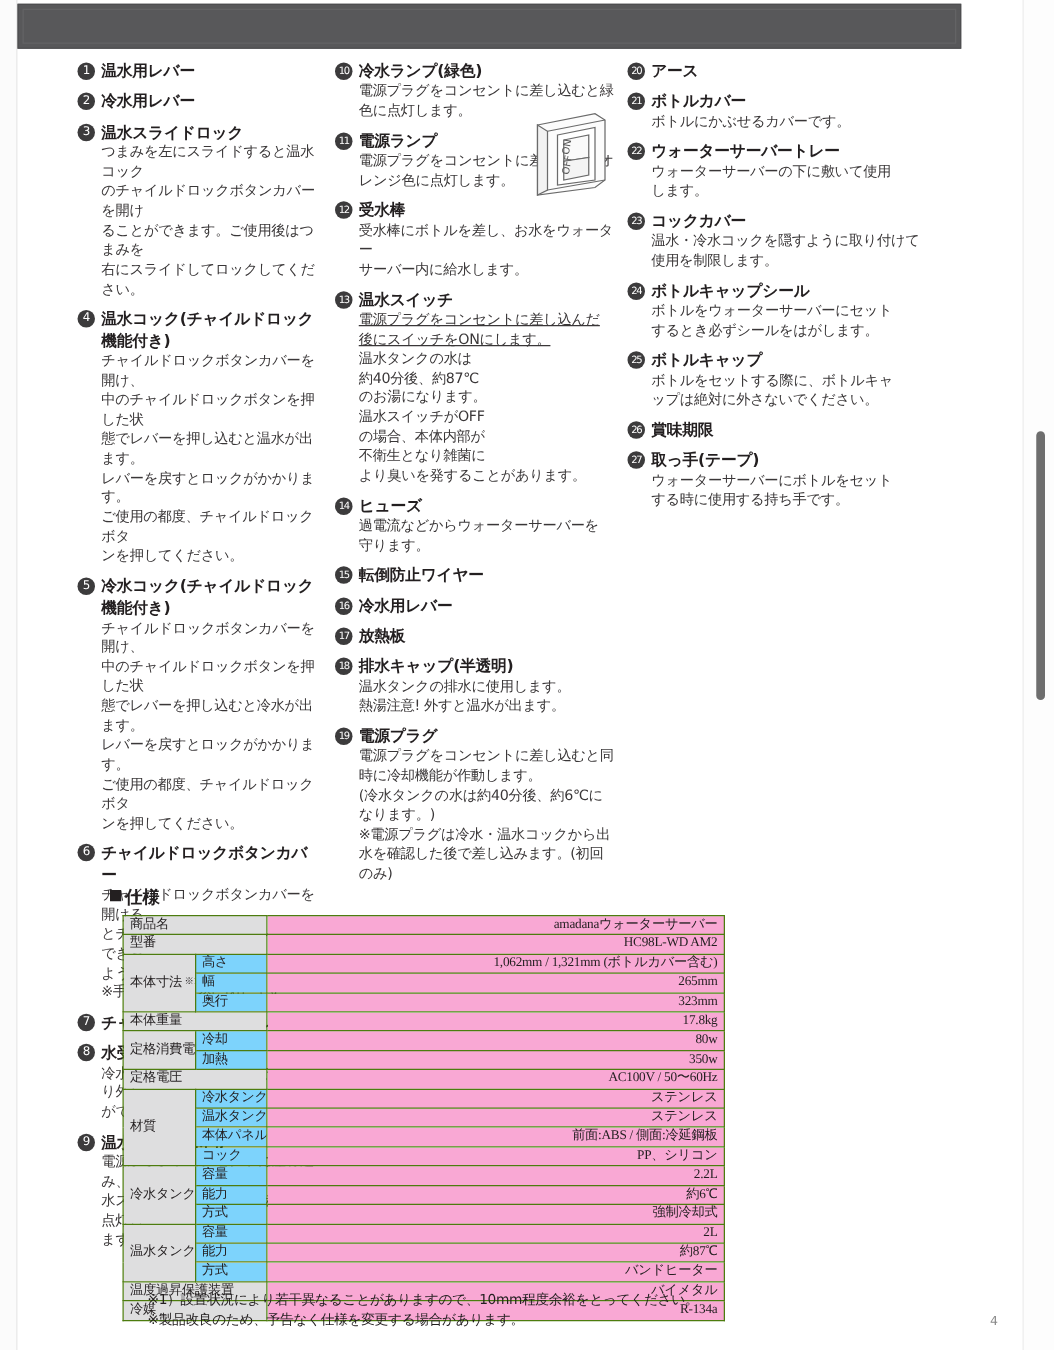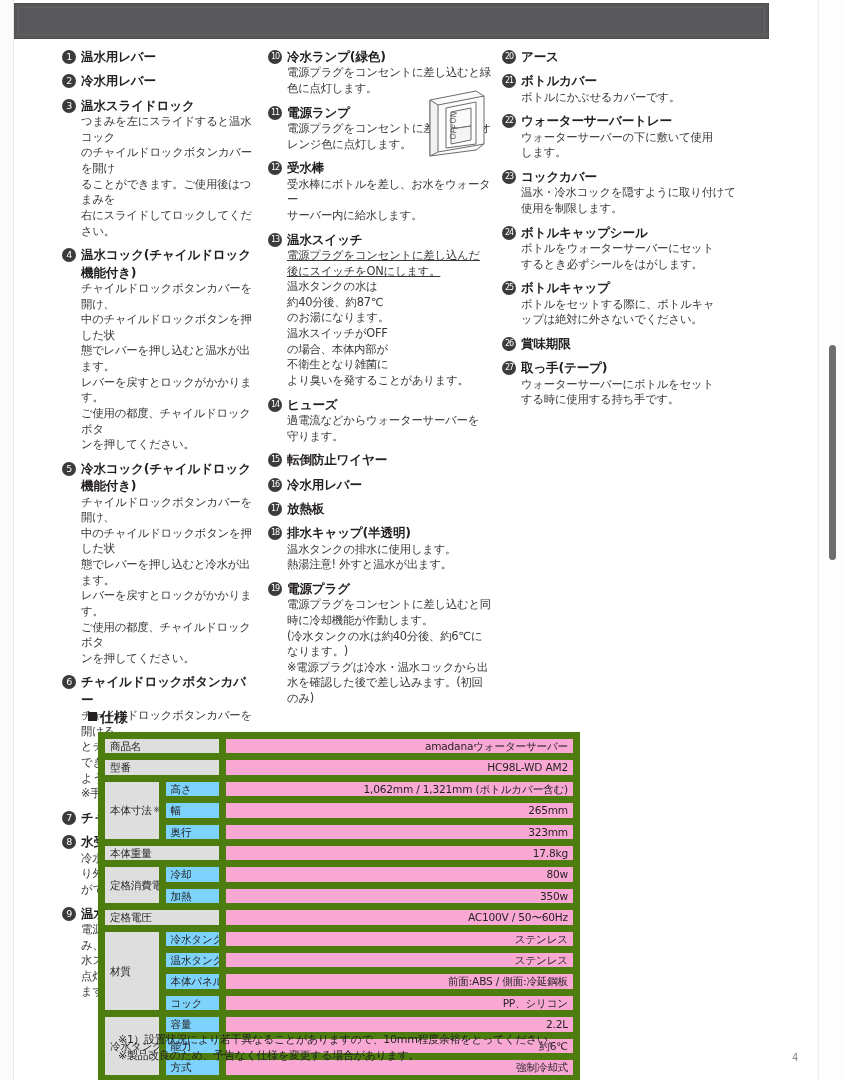--- a/index.html
+++ b/index.html
@@ -168,27 +168,28 @@
     position: absolute;
     left: 98px;
     top: 732px;
     width: 482px;
     border-collapse: collapse;
     font-size: 10.6px;
     color: #231f20;
     table-layout: fixed;
   }
   table.spec td {
-    border: 7px solid #4d7c0f;
+    border: 1px solid #4d7c0f;
     padding: 0 5px;
     height: 14.4px;
     line-height: 14.4px;
     letter-spacing: -0.2px;
     white-space: nowrap;
     overflow: hidden;
+    font-family: Liberation Serif, serif;
   }
   td.lbl { background: #dededf; width: 104px; }
   td.sub { background: #7dd3fc; width: 98px; }
   td.val { background: #f9a8d4; text-align: right; }
   td.lbl.mid { text-align: left; vertical-align: middle; }
   .note-sup { font-size: 7.5px; vertical-align: 2px; margin-left: 2px; }
 
   .footnotes {
     position: absolute;
     left: 98px;

